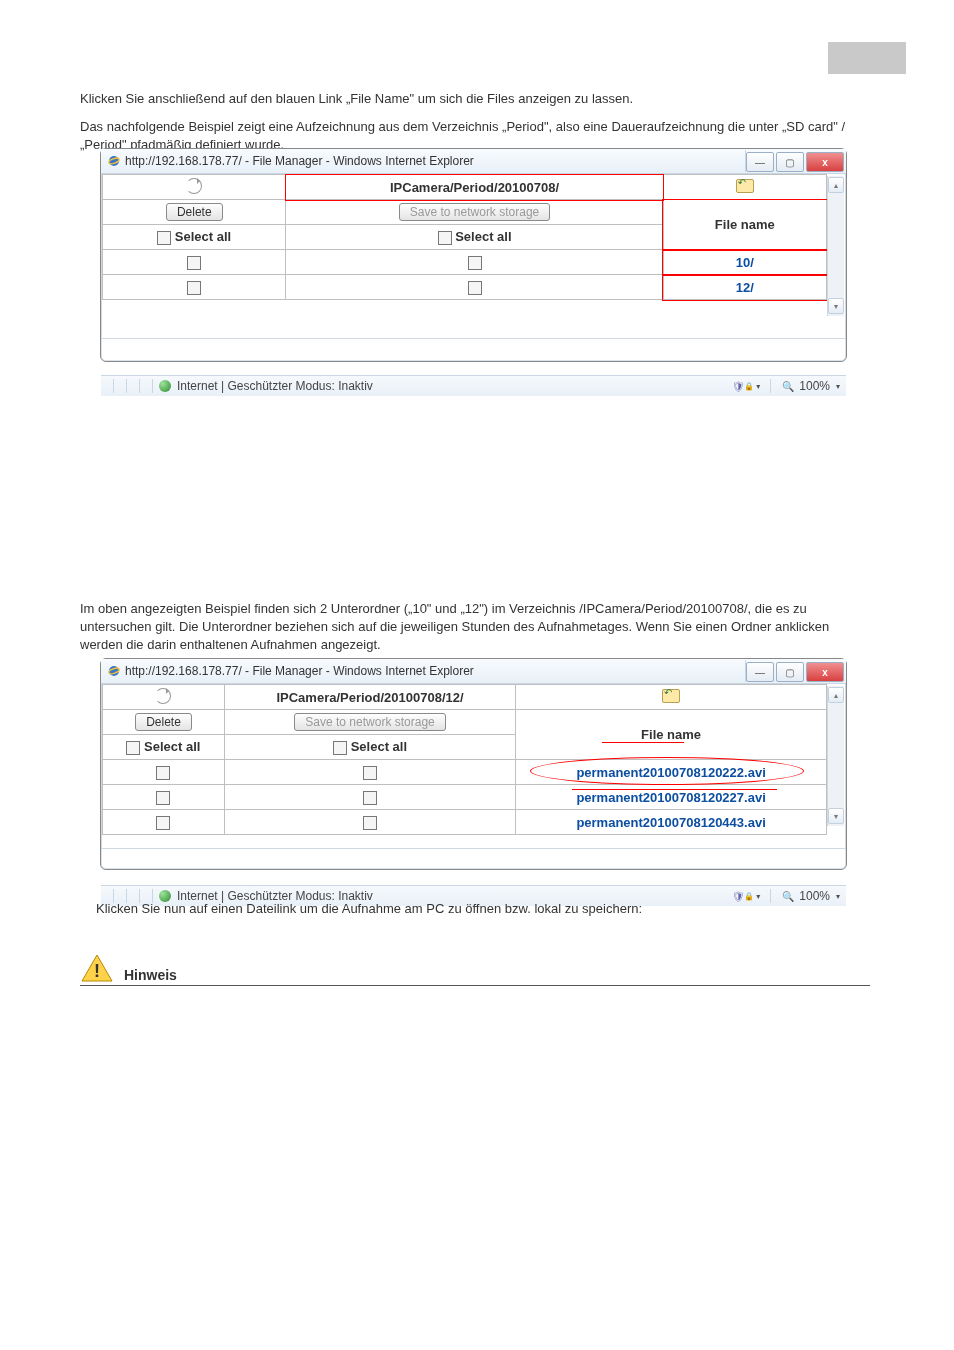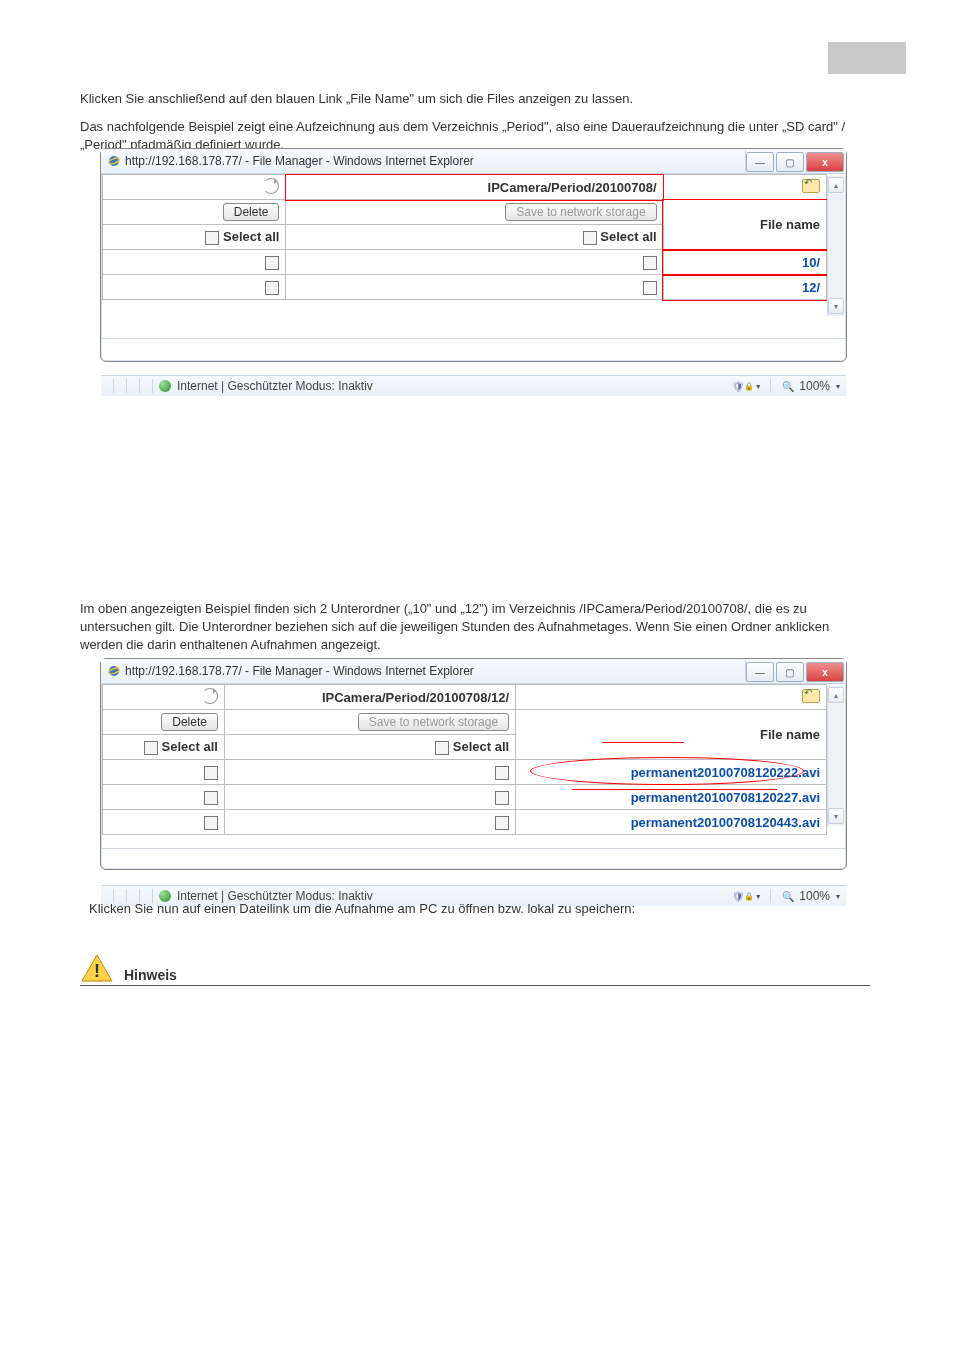--- a/index.html
+++ b/index.html
@@ -101,21 +101,21 @@
     color:#777;
   }
   .tbl {
     width: calc(100% - 18px);
     border-collapse: collapse;
     font-size: 13px;
   }
   .tbl td {
     border: 1px solid #bfbfbf;
     padding: 2px 6px;
-    text-align: right;
+    text-align: center;
     height: 20px;
     vertical-align: middle;
   }
   .tbl td.bold { font-weight: bold; }
   .btn {
     display:inline-block;
     padding:1px 10px;
     border:1px solid #8a8a8a;
     border-radius:3px;
     background:linear-gradient(#fefefe,#e4e4e4);
@@ -345,21 +345,21 @@
         <span class="mini-icon">🛡<span style="font-size:8px;">🔒</span></span>
           <span class="drop">▾</span>
         <div class="sep"></div>
         <span class="mini-icon">🔍</span>
         <span>100%</span>
         <span class="drop">▾</span>
       </div>
     </div>
   </div>
 
-  <div style="position:absolute;left:89px;top:900px;width:790px;">
+  <div style="position:absolute;left:96px;top:900px;width:790px;">
     <p class="paragraph">Klicken Sie nun auf einen Dateilink um die Aufnahme am PC zu öffnen bzw. lokal zu speichern:</p>
   </div>
 
   <div style="position:absolute;left:80px;top:953px;width:790px;">
     <div style="display:flex;align-items:flex-end;gap:10px;">
       <span class="warn-icon">
         <svg width="34" height="30">
             <polygon points="17,2 32,28 2,28" fill="#ffd24a" stroke="#b58a00" stroke-width="1"></polygon>
             <text x="17" y="24" text-anchor="middle" font-size="18" font-weight="bold" fill="#333">!</text>
           </svg>

